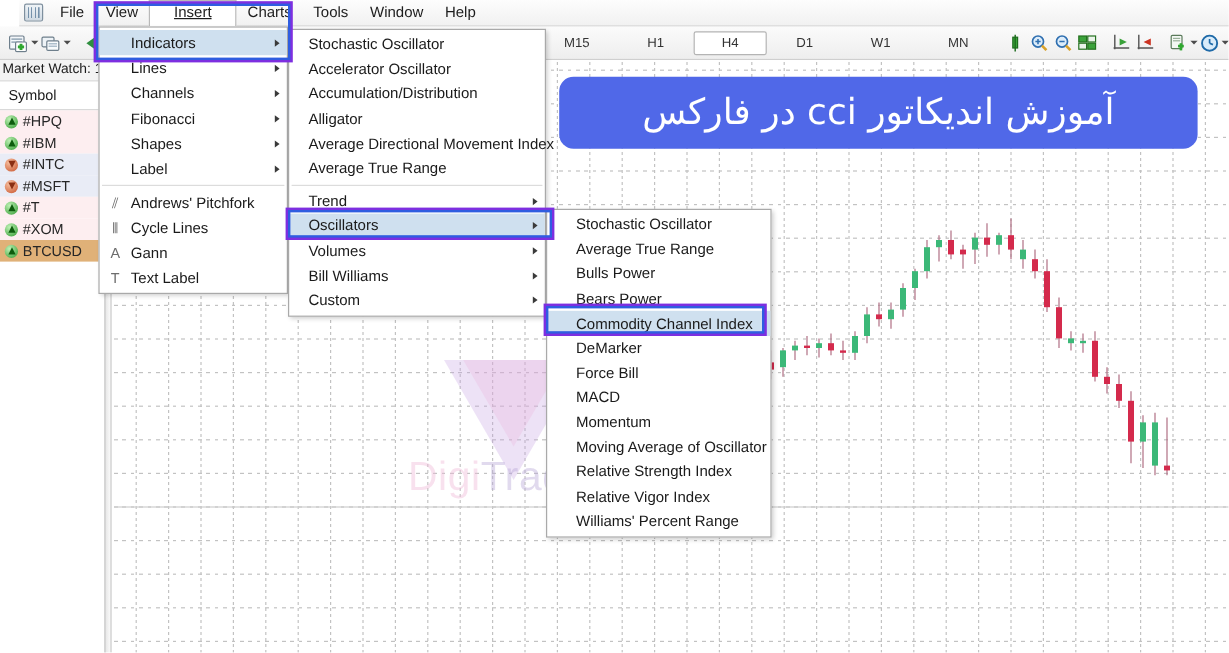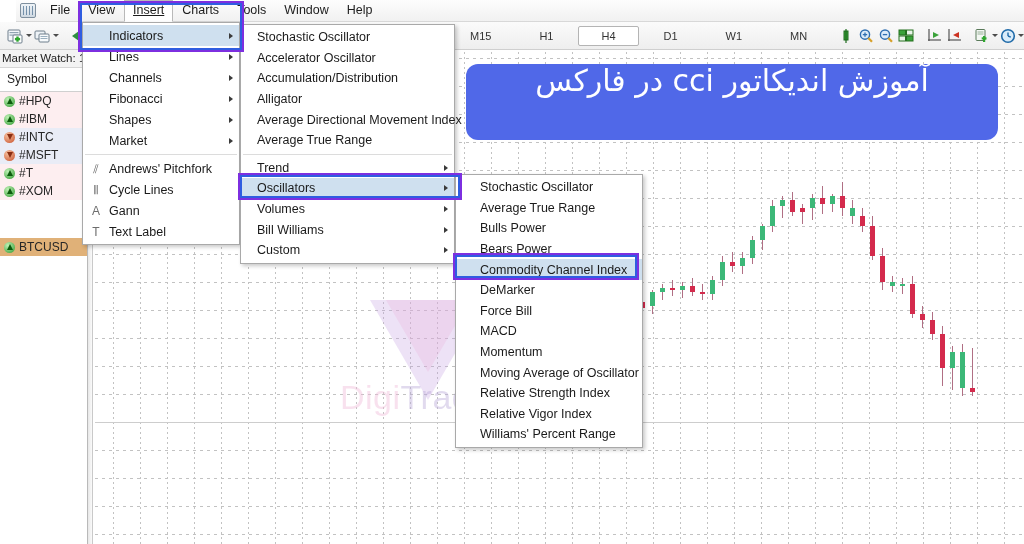--- a/index.html
+++ b/index.html
@@ -31,21 +31,21 @@
       repeating-linear-gradient(90deg,#5b7c9a 0 1px, transparent 1px 3px);
     opacity:.8;
   }
   .menu-item {
     font-size: 12.5px; color: #1c1c1c; padding: 3px 9px 4px; line-height: 14px;
     white-space: nowrap; cursor: default;
   }
   .menu-item.open {
     background: #ffffff;
     border: 1px solid #b9b9b9; border-bottom-color: #ffffff;
-    padding: 2px 8px 4px;
+    padding: 2px 20px 4px;
     text-decoration: underline;
   }
 
   
   .toolbar {
     position: absolute; left: 0; top: 22px; width: 1024px; height: 28px;
     background: linear-gradient(#fbfbfb,#eeeeee);
     border-bottom: 1px solid #cfcfcf;
     display: flex; align-items: center; z-index: 25;
   }
@@ -80,21 +80,21 @@
   .mw-header {
     font-size: 12px; color:#1b1b1b; padding: 4px 0 5px 7px;
     background:#ffffff; border-bottom: 1px solid #d0d0d0;
   }
   .mw-row {
     display:flex; align-items:center; height: 18px; padding-left: 4px;
     font-size: 12px; color:#262626; white-space: nowrap;
   }
   .mw-row.pink { background:#fdeef0; }
   .mw-row.lav  { background:#e9ecf6; }
-  .mw-row.sel  { background:#e0b178;margin-top:38px; }
+  .mw-row.sel  { background:#e0b178; }
   .arrow-ic { width: 11px; height: 11px; margin-right: 4px; flex:0 0 auto; position: relative; }
   .arrow-ic::before {
     content:""; position:absolute; left:0; top:0; width:11px; height:11px; border-radius:50%;
   }
   .arrow-ic::after {
     content:""; position:absolute; left:2.5px; top:2.5px;
     border-left:3px solid transparent; border-right:3px solid transparent;
   }
   .arrow-ic.up::before { background: radial-gradient(circle at 35% 30%, #bdf0b4, #2f9b2f); }
   .arrow-ic.up::after  { border-bottom:6px solid #0d5c0d; }
@@ -131,23 +131,23 @@
     border-top:100px solid rgba(196,160,224,.30);
   }
   .wm-tri2 {
     position:absolute; left:386px; top:300px; z-index:6; pointer-events:none;
     width:0;height:0;border-left:42px solid transparent;border-right:42px solid transparent;
     border-top:72px solid rgba(236,180,220,.30);
   }
 
   
   .banner {
-    position:absolute; left:466px; top:64px; width:532px; height:76px; z-index: 14;
+    position:absolute; left:466px; top:64px; width:532px; height:60px; z-index: 14;
     background:#5068e8; border-radius:12px;
-    display:flex; align-items:flex-start; justify-content:center;
+    display:flex; align-items:center; justify-content:center;
     direction: rtl;
   }
   .banner span {
     color:#ffffff; font-size: 30px; line-height: 34px; white-space: nowrap;
     font-family: "DejaVu Sans", sans-serif; font-weight: 400;
   }
 
   
   .menu-pop {
     position:absolute; background:#ffffff;
@@ -646,21 +646,21 @@
         <span>Fibonacci</span>
         <span class="chev"></span>
       </div>
       <div class="mi">
         <span class="mi-ic">&nbsp;</span>
         <span>Shapes</span>
         <span class="chev"></span>
       </div>
       <div class="mi">
         <span class="mi-ic">&nbsp;</span>
-        <span>Market</span>
+        <span>Label</span>
         <span class="chev"></span>
       </div>
       <div class="mi-sep"></div>
       <div class="mi">
         <span class="mi-ic">⫽</span>
         <span>Andrews' Pitchfork</span>
       </div>
       <div class="mi">
         <span class="mi-ic">⦀</span>
         <span>Cycle Lines</span>

